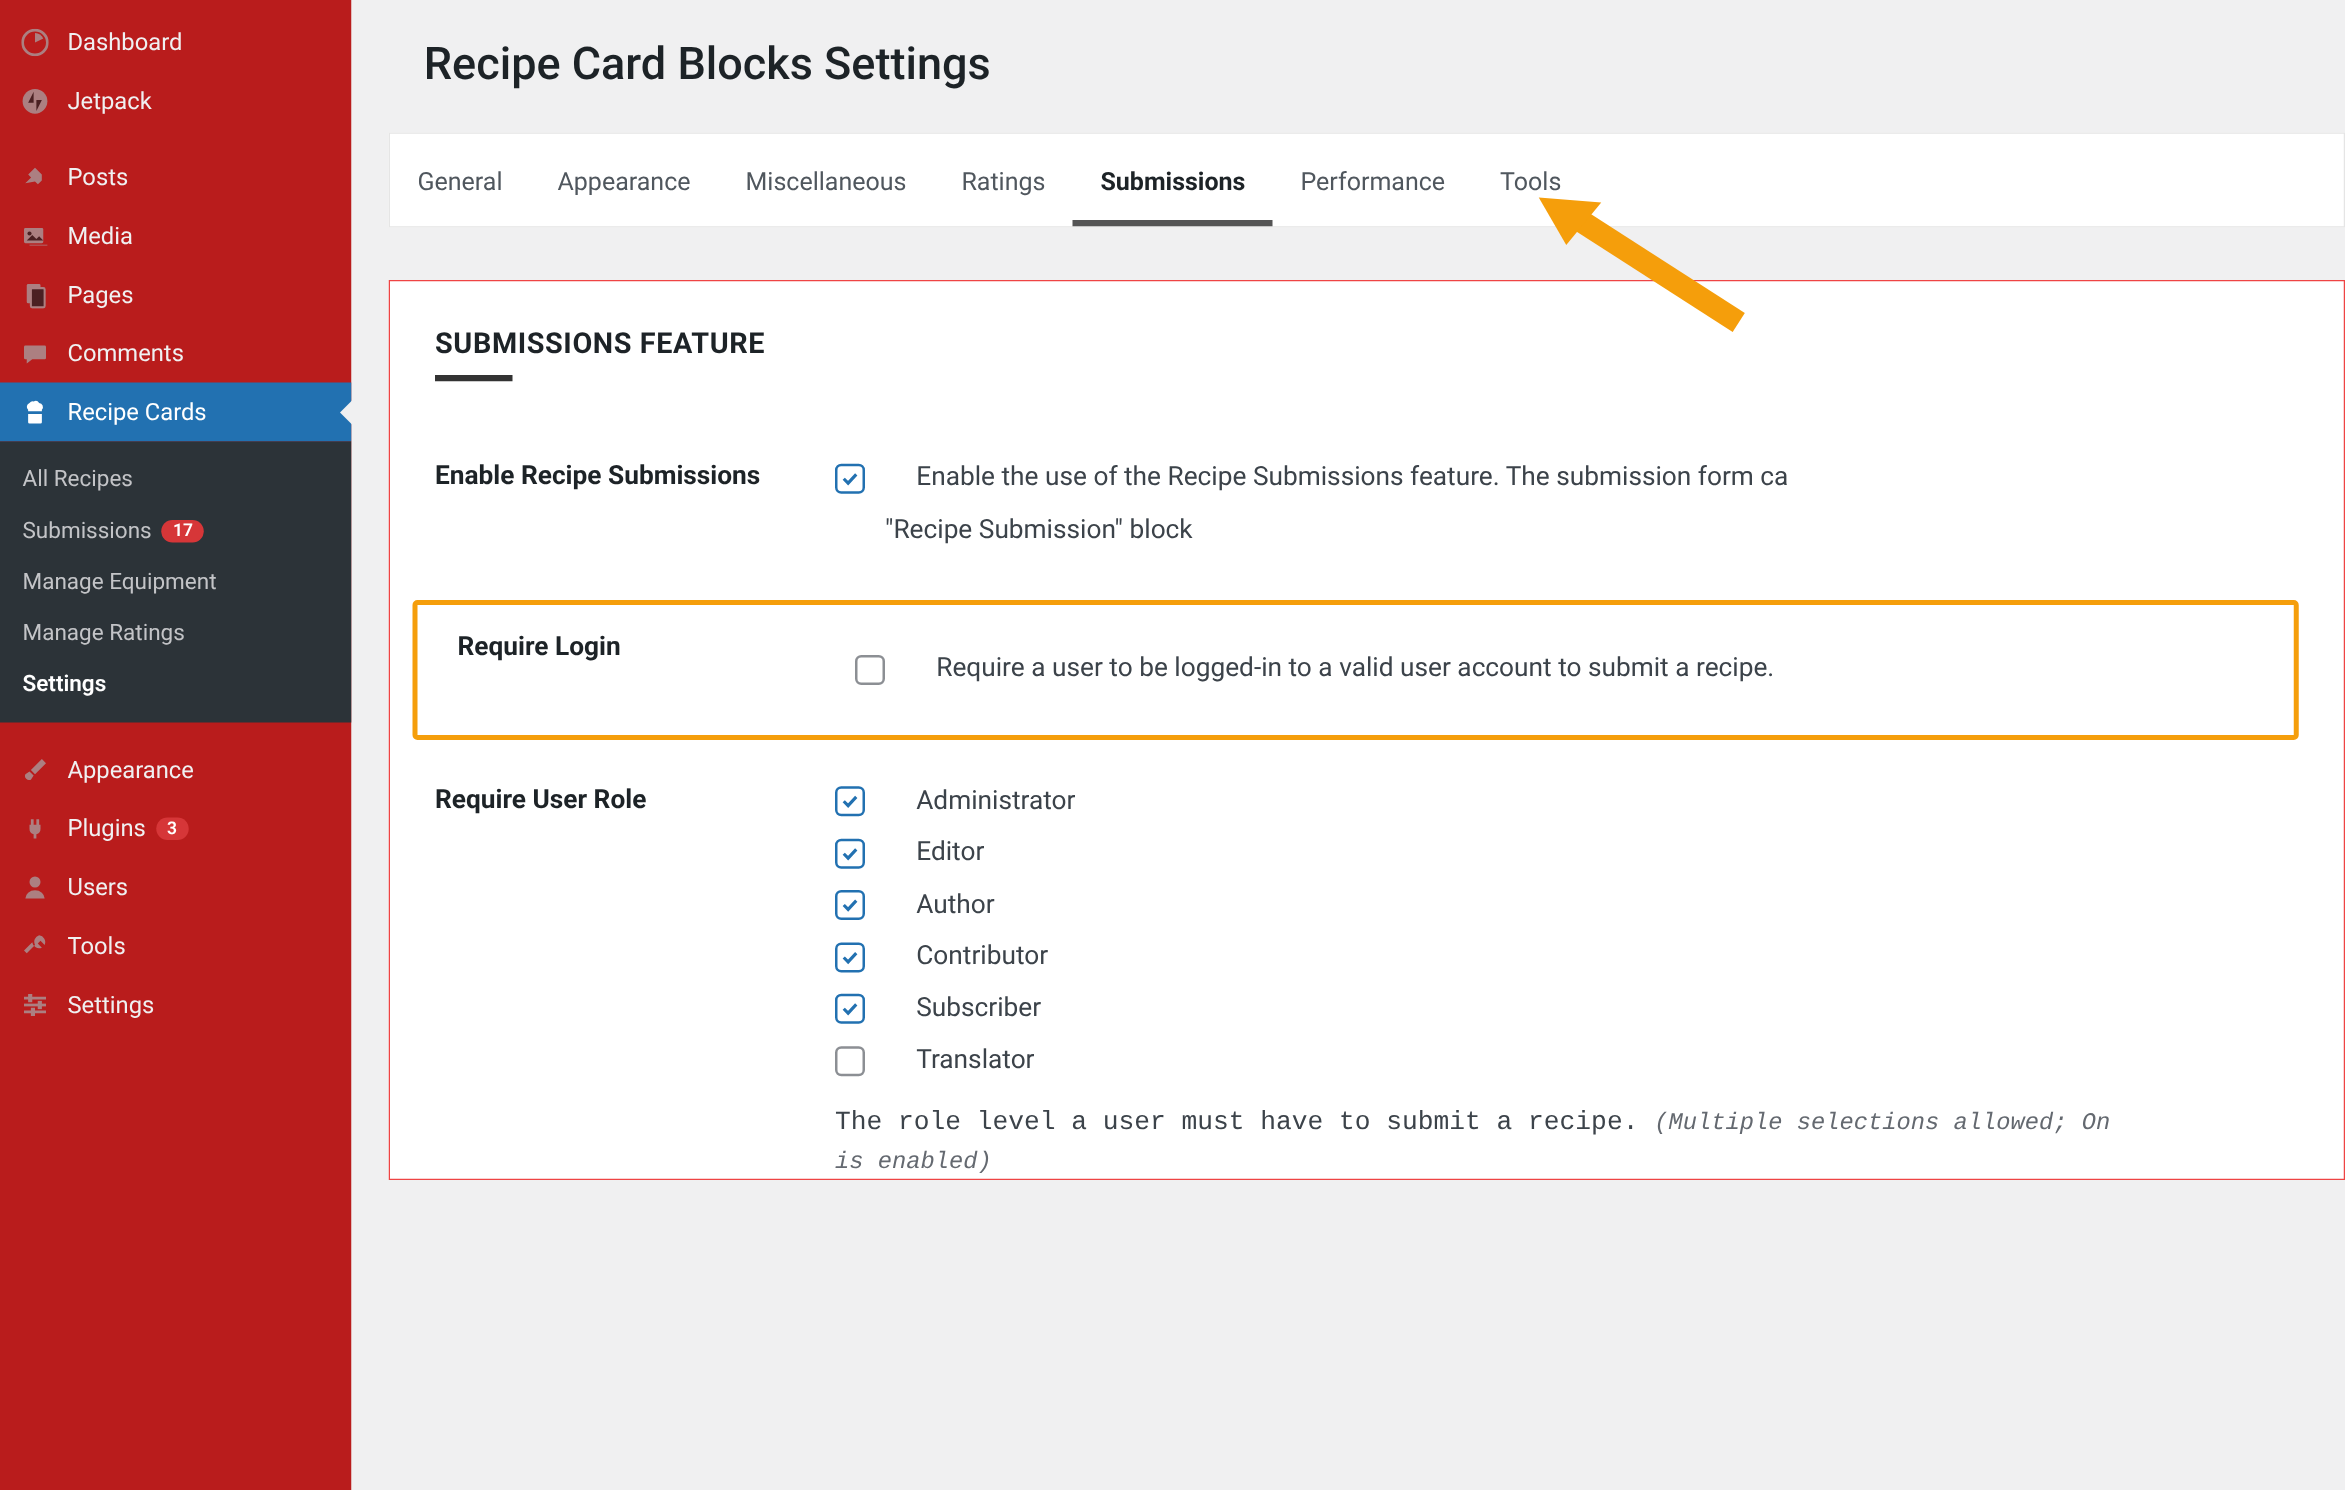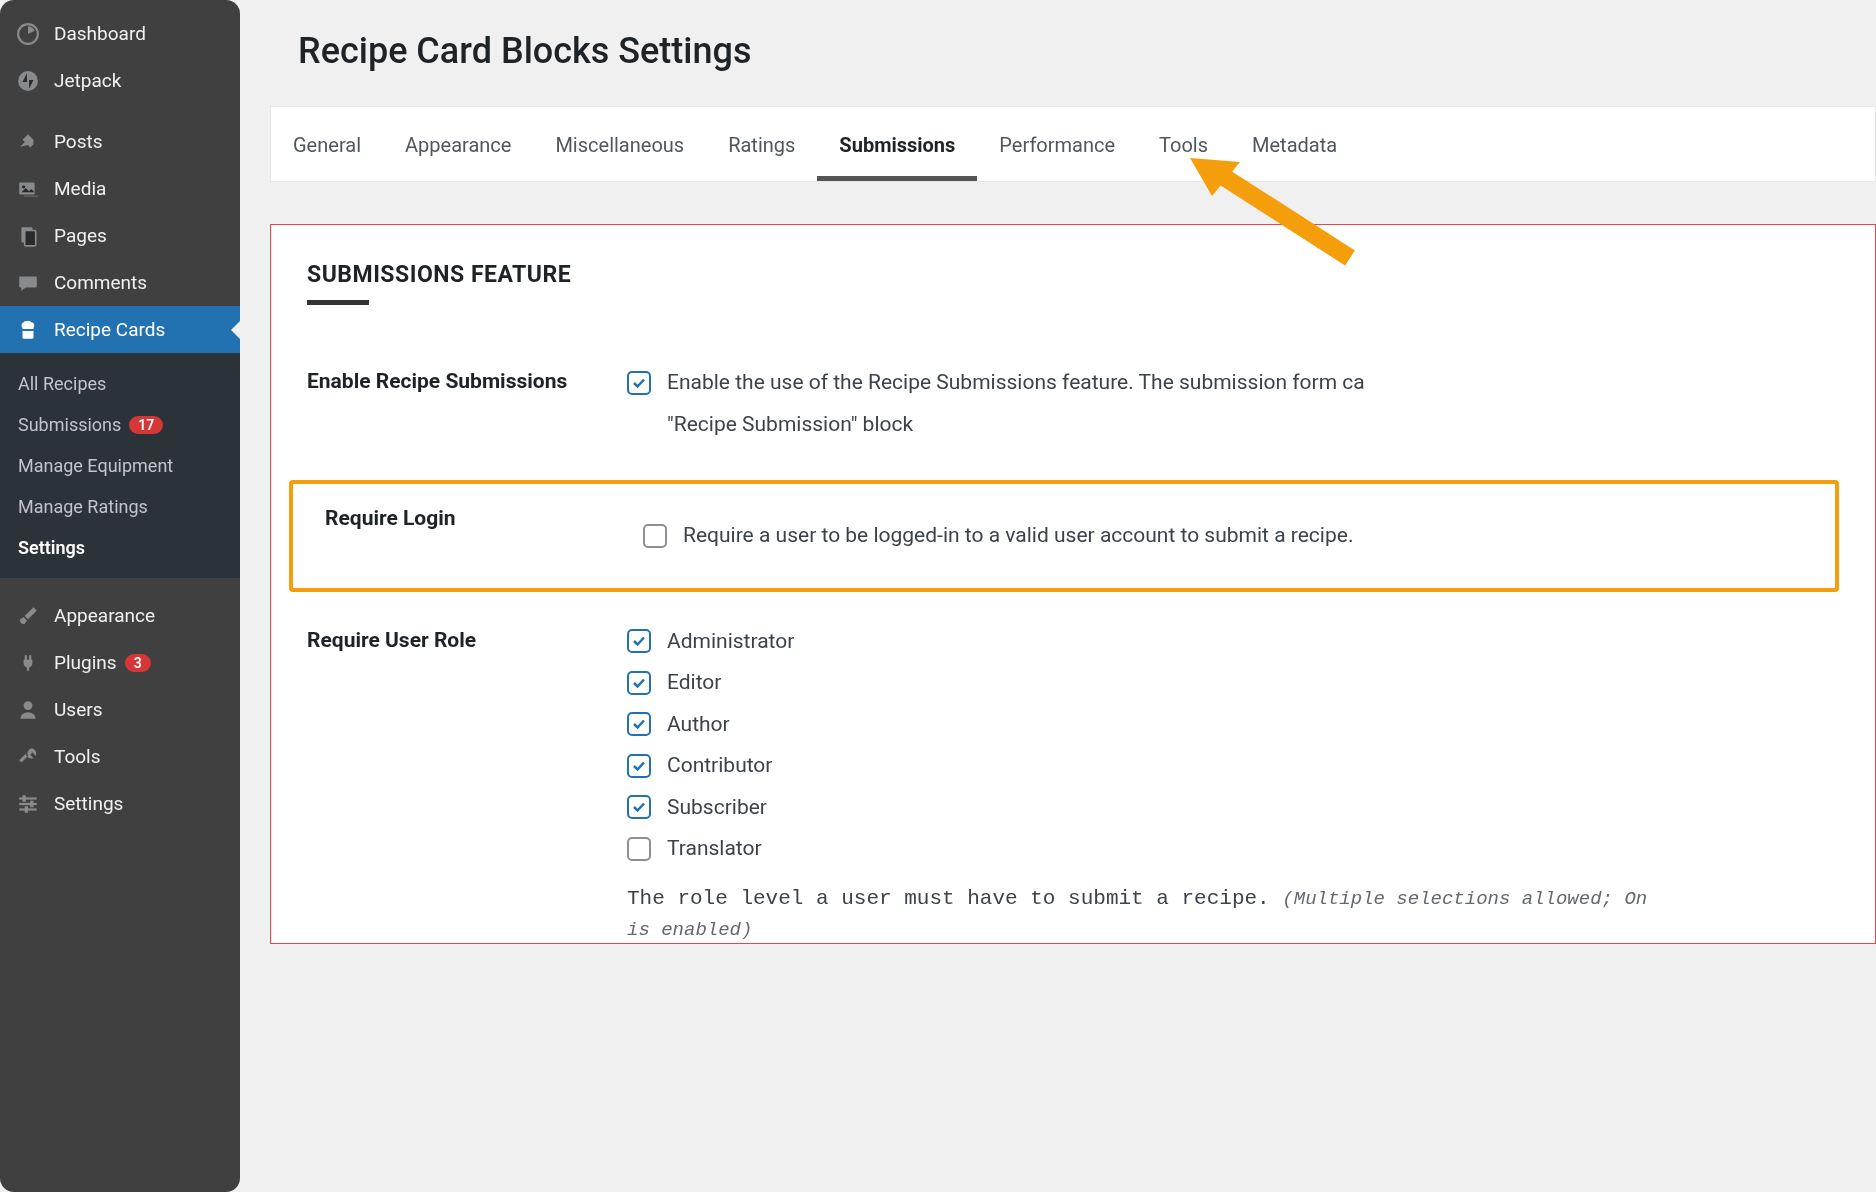--- a/index.html
+++ b/index.html
@@ -6,27 +6,26 @@
 body {
   font-family: -apple-system, BlinkMacSystemFont, "Segoe UI", Roboto, sans-serif;
   background: #f0f0f1;
   color: #3c434a;
   width: 1876px;
   height: 1192px;
   overflow: hidden;
   display: flex;
 }
 .sidebar {
-  width: 240px;
-  background: #404040;
+  width: 281px;
+  background: #b91c1c;
   color: #f0f0f1;
   flex-shrink: 0;
   font-size: 19px;
   padding-top: 10px;
-  border-radius: 14px;
 }
 .sidebar .menu-item {
   display: flex;
   align-items: center;
   padding: 12px 14px;
   color: #f0f0f1;
   cursor: pointer;
   position: relative;
 }
 .sidebar .menu-item .icon {
@@ -145,21 +144,21 @@
   color: #1d2327;
   font-size: 21px;
   padding-top: 2px;
 }
 .setting-body {
   flex: 1;
   font-size: 21px;
   color: #3c434a;
   line-height: 1.5;
 }
-.cb-row { display: flex; align-items: center; margin-bottom: 10px; }
+.cb-row { display: flex; align-items: center; margin-bottom: 10px; gap: 25px; }
 .checkbox {
   width: 24px;
   height: 24px;
   border: 2px solid #8c8f94;
   border-radius: 5px;
   margin-right: 16px;
   display: inline-flex;
   align-items: center;
   justify-content: center;
   flex-shrink: 0;
@@ -330,21 +329,20 @@
   <h1 class="page-title">Recipe Card Blocks Settings</h1>
 
   <div class="tabs-bar">
     <div class="tab">General</div>
     <div class="tab">Appearance</div>
     <div class="tab">Miscellaneous</div>
     <div class="tab">Ratings</div>
     <div class="tab active">Submissions</div>
     <div class="tab">Performance</div>
     <div class="tab">Tools</div>
-    <div class="tab">Metadata</div>
   </div>
 
   <div class="content-card">
     <div class="section-title">SUBMISSIONS FEATURE</div>
     <div class="section-underline"></div>
 
     <div class="setting-row">
       <div class="setting-label">Enable Recipe Submissions</div>
       <div class="setting-body">
         <div class="cb-row">

